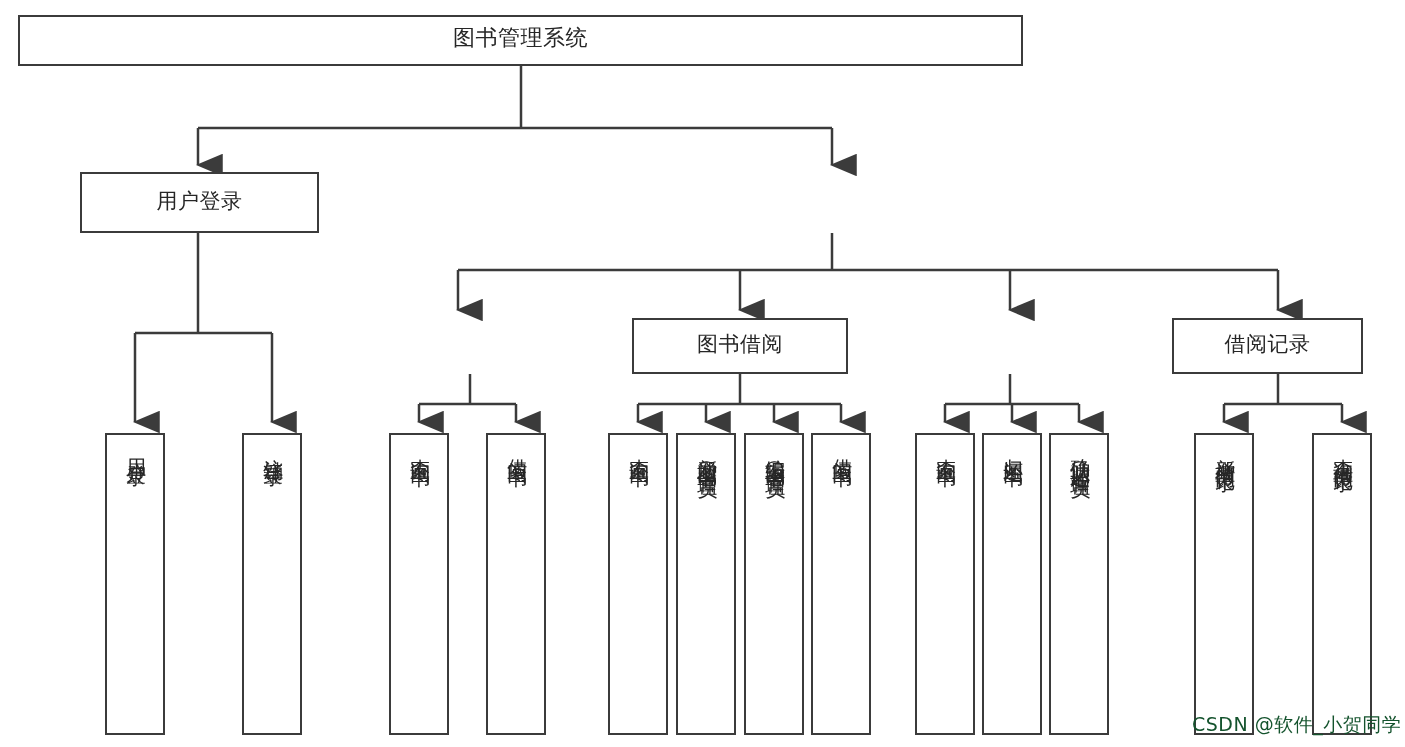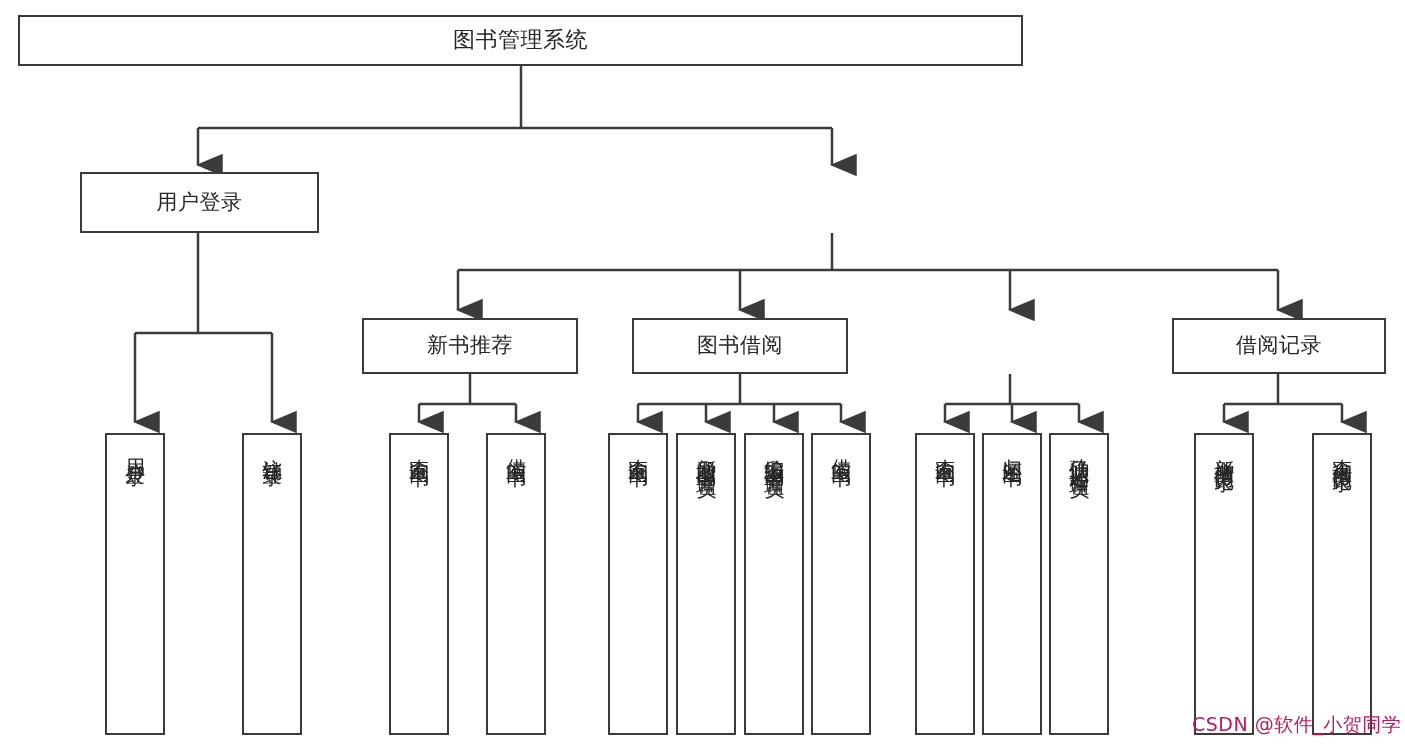--- a/index.html
+++ b/index.html
@@ -28,20 +28,21 @@
   }
   .node {
     position: absolute;
     box-sizing: border-box;
     background: #ffffff;
     border: 2px solid #3b3b3b;
     display: flex;
     align-items: center;
     justify-content: center;
     color: #262626;
+    font-family: Liberation Mono, monospace;
   }
   .node.h {
     font-size: 21px;
     letter-spacing: 0.5px;
     line-height: 1.2;
     white-space: nowrap;
   }
   .node.root {
     font-size: 22px;
   }
@@ -55,21 +56,21 @@
     writing-mode: vertical-rl;
     text-orientation: upright;
     -webkit-text-orientation: upright;
     line-height: 1.08;
     letter-spacing: 3px;
     display: block;
     color: #262626;
   }
   .watermark {
     position: absolute;
-    color: #be185d;
+    color: #14532d;
     font-size: 19px;
     letter-spacing: 0.5px;
     white-space: nowrap;
     user-select: none;
   }
 </style>
 </head>
 <body>
 
 <div id="canvas">
@@ -123,26 +124,25 @@
       <path d="M 1224 404 L 1224 422" marker-end="url(#arrow)"></path>
       <path d="M 1342 404 L 1342 422" marker-end="url(#arrow)"></path>
     </g>
   </svg>
 
   <div class="node h root" style="left:18px; top:15px; width:1005px; height:51px;">图书管理系统</div>
 
   <div class="node h" style="left:80px; top:172px; width:239px; height:61px;">用户登录</div>
 
 
-  <div class="node h" style="left:362px; top:318px; width:216px; height:56px;">新书推荐</div>
 
   <div class="node h" style="left:632px; top:318px; width:216px; height:56px;">图书借阅</div>
 
 
-  <div class="node h" style="left:1172px; top:318px; width:214px; height:56px;">借阅记录</div>
+  <div class="node h" style="left:1172px; top:318px; width:191px; height:56px;">借阅记录</div>
 
   <div class="node leaf" style="left:105px; top:433px; width:60px; height:302px;">
     <span class="vtext">用户登录</span>
   </div>
   <div class="node leaf" style="left:242px; top:433px; width:60px; height:302px;">
     <span class="vtext">注销登录</span>
   </div>
 
   <div class="node leaf" style="left:389px; top:433px; width:60px; height:302px;">
     <span class="vtext">查询图书</span>

